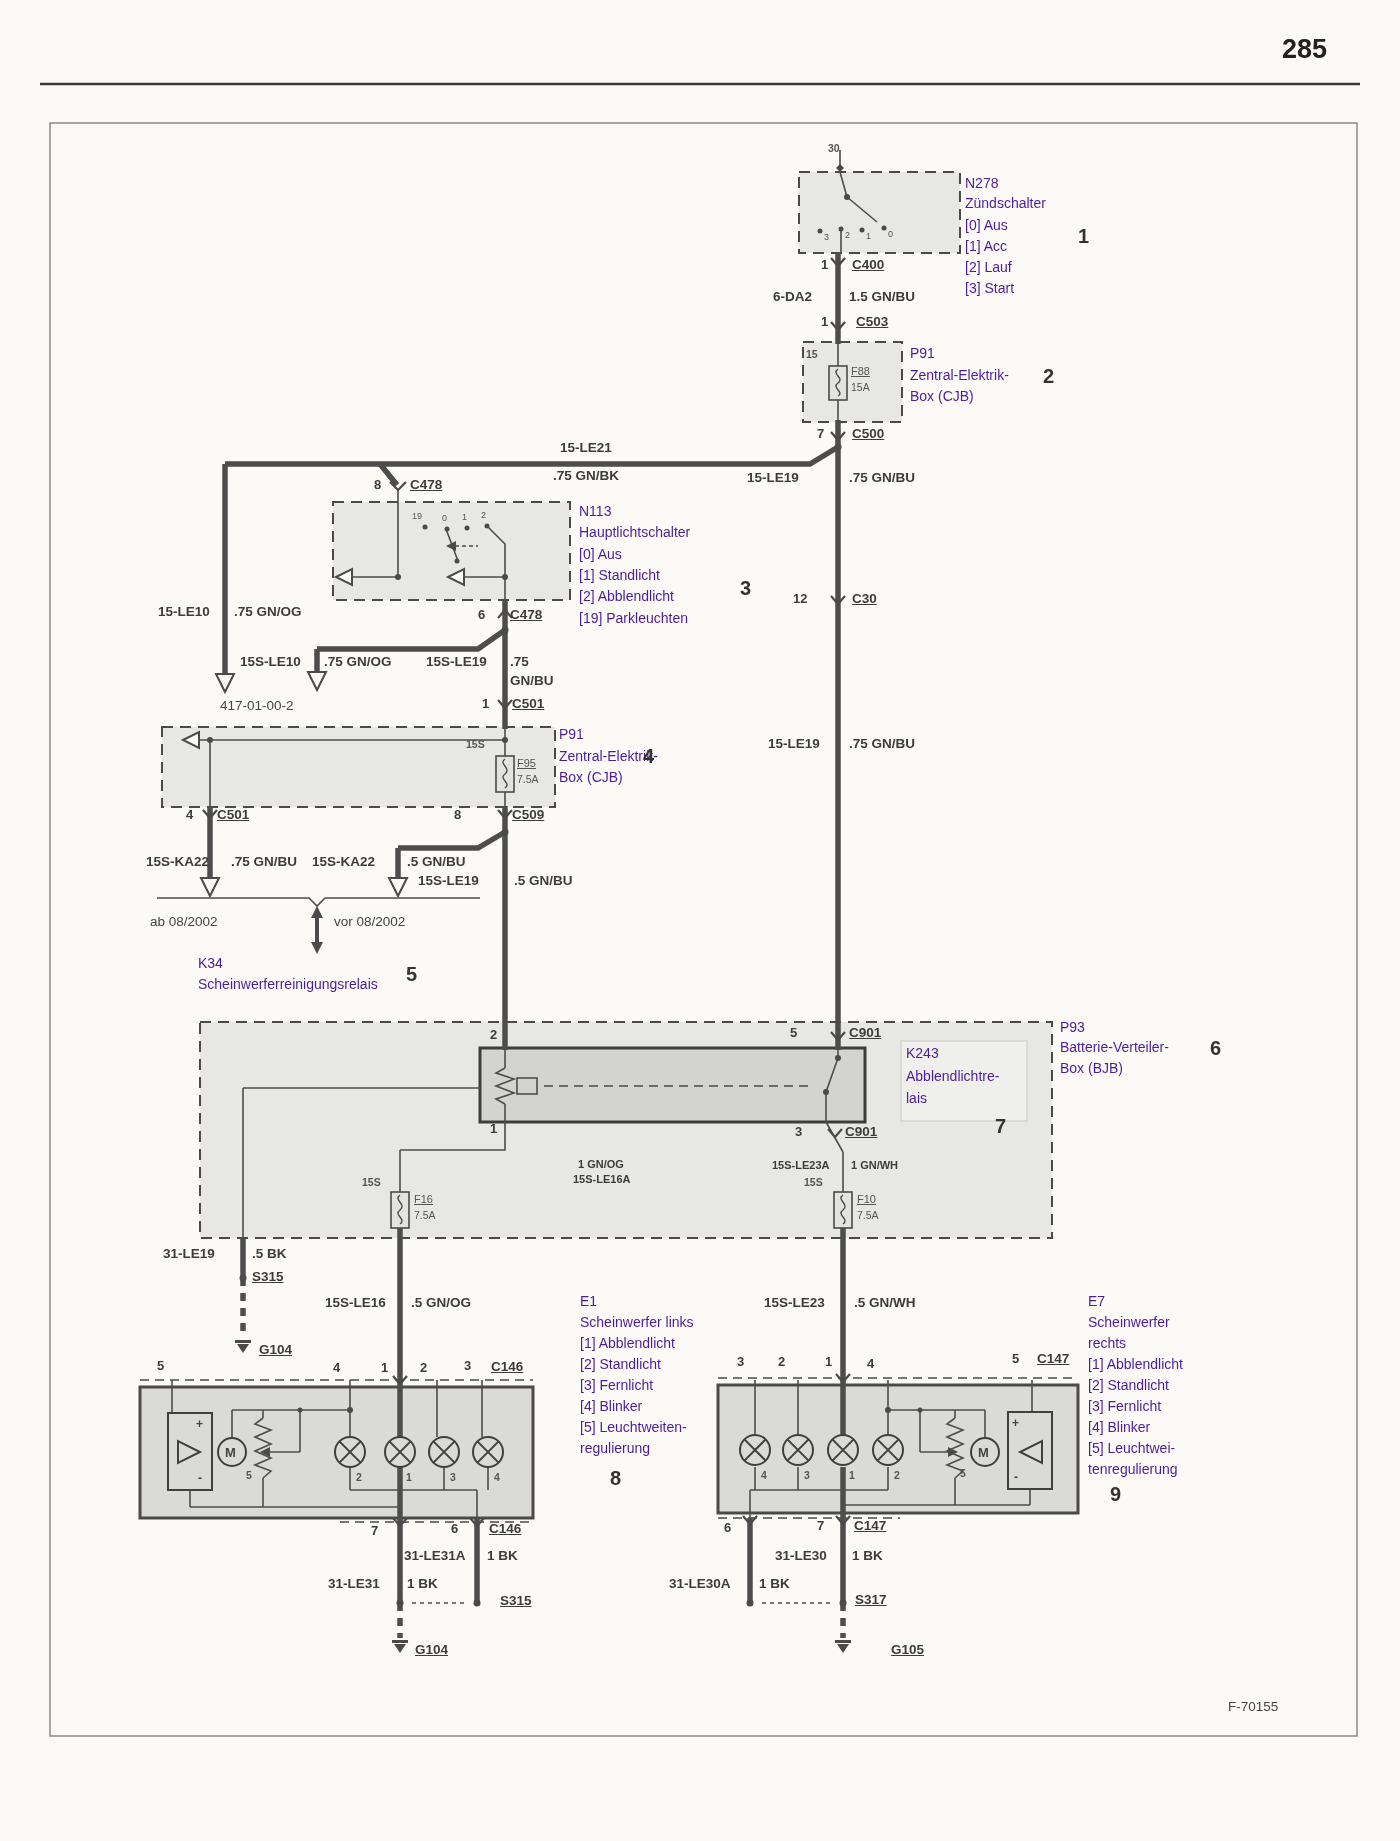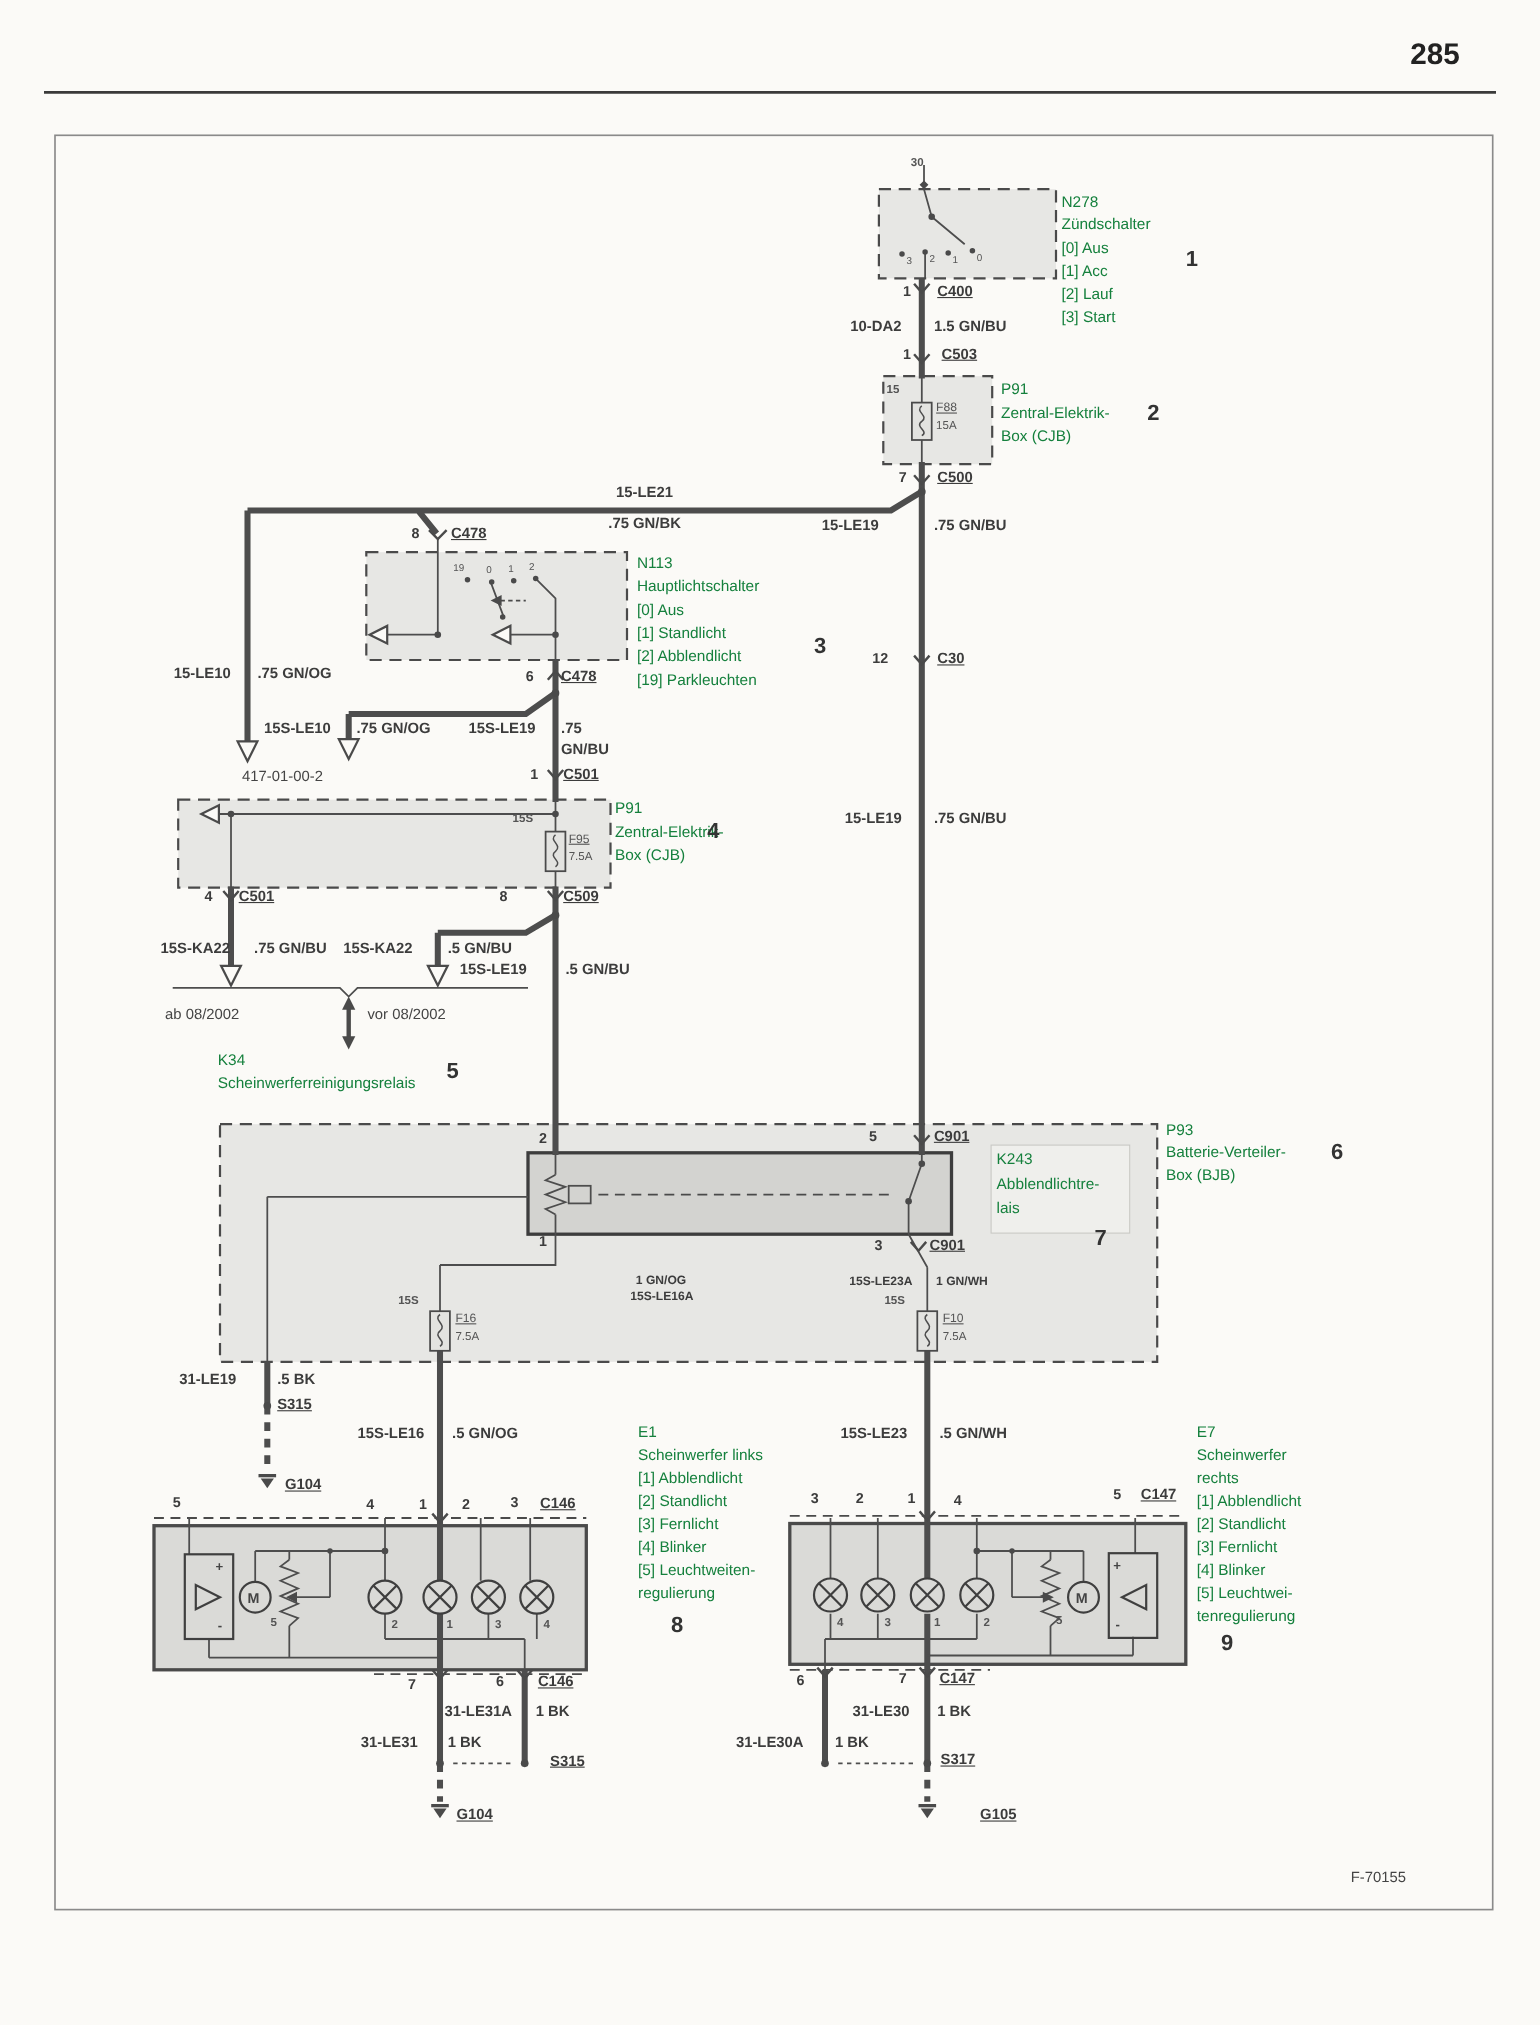--- a/index.html
+++ b/index.html
@@ -5,21 +5,21 @@
   html,body{margin:0;padding:0;background:#fbfaf7;}
   #page{position:relative;width:1400px;height:1841px;background:#fbfaf7;overflow:hidden;
         font-family:"Liberation Sans",sans-serif;color:#3c3c3c;}
   svg{position:absolute;left:0;top:0;}
   #labels{position:absolute;left:0;top:0;width:100%;height:100%;}
   .lb{position:absolute;white-space:nowrap;color:#3c3c3c;line-height:1;}
   .wl{font-weight:bold;font-size:13.5px;}
   .wls{font-weight:bold;font-size:11px;}
   .cn{font-weight:bold;font-size:13.5px;text-decoration:underline;}
   .pn{font-weight:bold;font-size:13px;}
-  .cp{font-size:14px;color:#15803d;}
+  .cp{font-size:14px;color:#4c1d95;}
   .it{font-size:20px;font-weight:bold;color:#333;}
   .sm{font-size:10.5px;font-weight:bold;color:#555;}
   .xs{font-size:9px;color:#555;}
   .fz{font-size:11px;font-weight:normal;text-decoration:underline;color:#555;}
   .fz2{font-size:10.5px;color:#555;}
   .nt{font-size:13.5px;color:#444;}
   .pm{font-size:12px;font-weight:bold;color:#444;}
   .mm{font-size:13px;font-weight:bold;color:#444;}
   .title{font-size:23px;letter-spacing:.5px;color:#333;transform:translateX(-50%);}
   .pagenum{font-size:27px;font-weight:bold;color:#222;}
@@ -208,21 +208,21 @@
     <rect x="392" y="1640" width="16" height="3"></rect>
         <polygon points="394,1644 406,1644 400,1653"></polygon>
     <rect x="835" y="1640" width="16" height="3"></rect>
         <polygon points="837,1644 849,1644 843,1653"></polygon>
   </g>
 </svg>
 
 <div id="labels">
       <span class="lb pagenum" style="left: 1282px; top: 36px;">285</span>
       <span class="lb nt" style="left: 1228px; top: 1700px;">F-70155</span>
-      <span class="lb wl" style="left: 773px; top: 290px;">10-DA2</span>
+      <span class="lb wl" style="left: 773px; top: 290px;">6-DA2</span>
       <span class="lb wl" style="left: 849px; top: 290px;">1.5 GN/BU</span>
       <span class="lb wl" style="left: 560px; top: 441px;">15-LE21</span>
       <span class="lb wl" style="left: 553px; top: 469px;">.75 GN/BK</span>
       <span class="lb wl" style="left: 747px; top: 471px;">15-LE19</span>
       <span class="lb wl" style="left: 849px; top: 471px;">.75 GN/BU</span>
       <span class="lb wl" style="left: 158px; top: 605px;">15-LE10</span>
       <span class="lb wl" style="left: 234px; top: 605px;">.75 GN/OG</span>
       <span class="lb wl" style="left: 240px; top: 655px;">15S-LE10</span>
       <span class="lb wl" style="left: 324px; top: 655px;">.75 GN/OG</span>
       <span class="lb wl" style="left: 426px; top: 655px;">15S-LE19</span>

